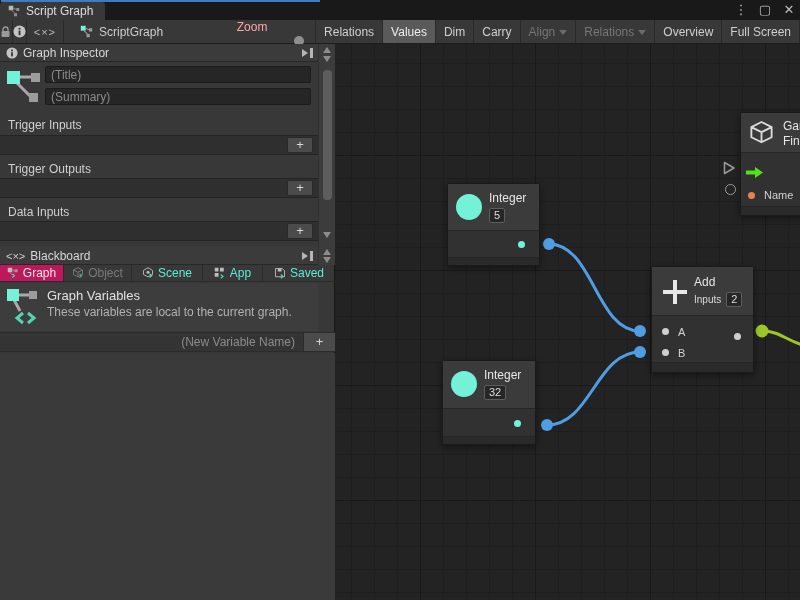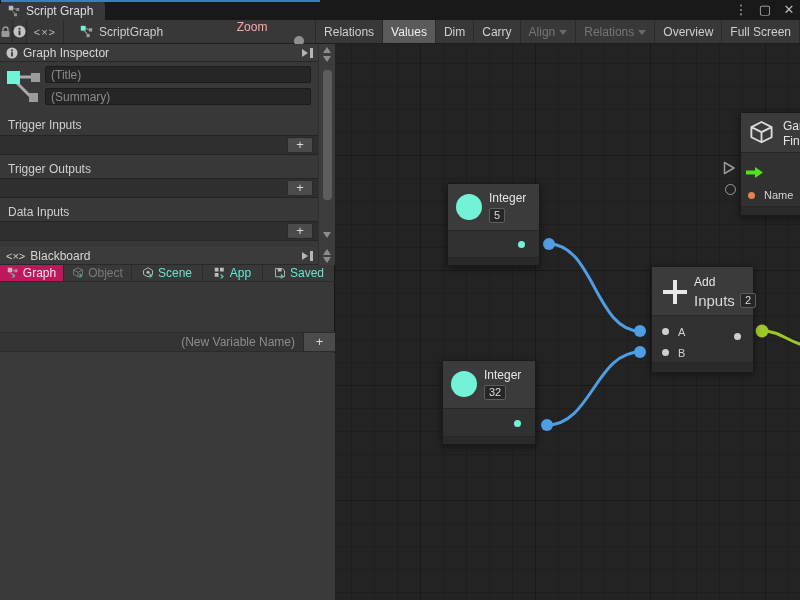--- a/index.html
+++ b/index.html
@@ -307,20 +307,32 @@
         <svg width="12" height="12" viewBox="0 0 16 16">
             <path d="M2 2 L11 2 L14 5 L14 13 L2 13 Z" stroke="#bdbdbd" stroke-width="1.2" fill="none"></path>
             <rect x="5" y="2" width="5" height="4" fill="#bdbdbd"></rect>
             <path d="M9 10 L12 12.5 L9 15" stroke="#4fd6b2" stroke-width="1.6" fill="none"></path>
           </svg>
       </span>
       <span>Saved</span>
     </div>
   </div>
 
+  <div class="bb-info">
+    <span style="position:absolute;left:6px;top:4px;">
+      <svg width="34" height="40" viewBox="0 0 34 40">
+        <path d="M9 8 L24 8 M7 11 L14 24" stroke="#a9a9a9" stroke-width="3" fill="none"></path>
+        <rect x="1" y="2" width="12" height="12" fill="#74f2d8"></rect>
+        <rect x="23" y="4" width="8" height="8" fill="#9c9c9c"></rect>
+        <path d="M17 26 L11 31 L17 36 M22 26 L28 31 L22 36" stroke="#4fd6b2" stroke-width="3" fill="none"></path>
+      </svg>
+    </span>
+    <div class="bb-heading">Graph Variables</div>
+    <div class="bb-desc">These variables are local to the current graph.</div>
+  </div>
 
   <div class="newvar-row">
     <input class="newvar-input" placeholder="(New Variable Name)" style="">
     <div class="newvar-plus">+</div>
   </div>
 
   <div class="bb-body"></div>
 </div>
 
 <div class="canvas">
@@ -368,21 +380,21 @@
     <div class="node-header" style="height:49px;">
       <span style="position:absolute;left:10px;top:12px;">
         <svg width="26" height="26" viewBox="0 0 26 26">
             <rect x="11" y="1" width="4" height="24" fill="#e8e8e8"></rect>
             <rect x="1" y="11" width="24" height="4" fill="#e8e8e8"></rect>
           </svg>
       </span>
       <div style="position:absolute;left:42px;top:8px;">
         <div class="node-title">Add</div>
         <div style="display:flex;align-items:center;gap:5px;margin-top:3px;">
-          <span style="color:#d8d8d8;font-size:15px;">Inputs</span>
+          <span style="color:#d8d8d8;font-size:10px;">Inputs</span>
           <span class="value-box">2</span>
         </div>
       </div>
     </div>
     <div class="node-body" style="height:47px;padding-top:5px;">
       <div class="port-row">
         <span class="gray-dot"></span>
         <span>A</span>
         <span class="out-dot-gray" style="top:12px;"></span>
       </div>

